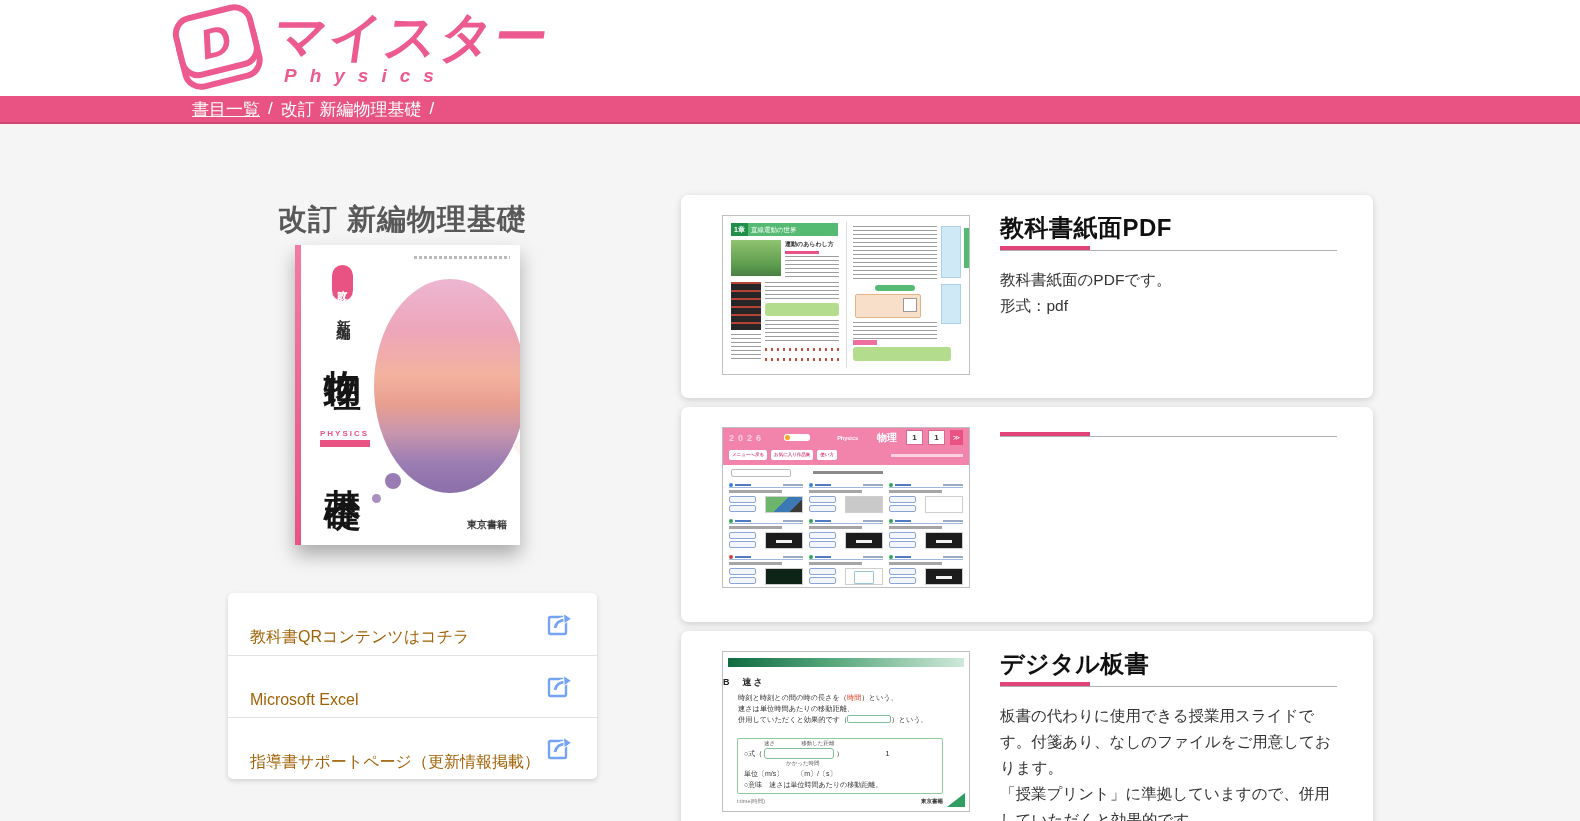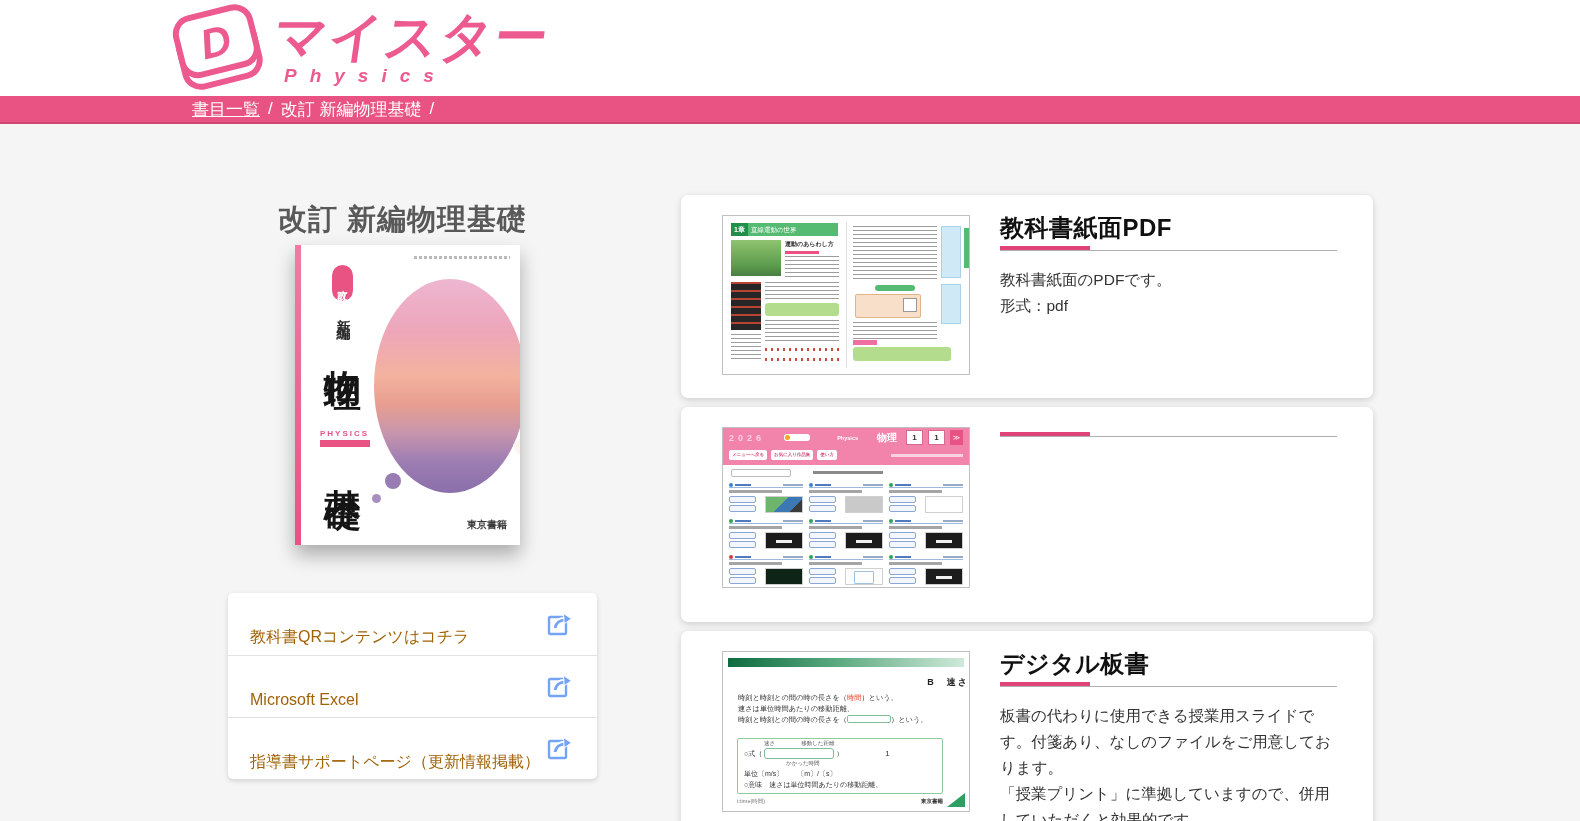--- a/index.html
+++ b/index.html
@@ -142,21 +142,21 @@
   .t1 { background:linear-gradient(135deg,#6db56d 0 45%,#3c78b4 45% 75%,#3a3a3a 75%); }
   .t2 { background:#c9c9c9; }
   .t3 { background:#ffffff; }
   .t4,.t5,.t6,.t9 { background:#1c1c1c; }
   .t7 { background:#0e2416; }
   .t8 { background:#ffffff; }
   .t4::after,.t5::after,.t6::after,.t9::after { content:""; display:block; margin:7px auto 0; width:16px; height:3px; background:#f0f0f0; }
   .t8::after { content:""; display:block; margin:2px auto 0; width:18px; height:11px; border:1px solid #9cc4de; border-radius:1px; }
   
   .sl-bar { position:absolute; left:5px; right:5px; top:6px; height:9px; background:linear-gradient(90deg,#0f6b40 0%,#58a87d 45%,#cfe9da 100%); }
-  .sl-title { position:absolute; left:0; right:0; top:24px; text-align:right; font-size:9px; font-weight:bold; color:#222; letter-spacing:2px; }
+  .sl-title { position:absolute; left:0; right:0; top:24px; text-align:left; font-size:9px; font-weight:bold; color:#222; letter-spacing:2px; }
   .sl-text { position:absolute; left:15px; top:40px; font-size:7.2px; color:#333; line-height:11px; white-space:nowrap; }
   .sl-red { color:#e03c1e; }
   .sl-blank { display:inline-block; width:44px; height:8px; border:1px solid #7fbf97; border-radius:2px; vertical-align:-1px; background:#fff; }
   .sl-box { position:absolute; left:14px; right:26px; top:86px; height:56px; border:1px solid #8fca9f; border-radius:2px; padding:1px 6px; font-size:7px; color:#333; }
   .sl-r1 { display:flex; font-size:5.5px; color:#555; }
   .sl-r1 .a { margin-left:20px; } .sl-r1 .b { margin-left:26px; }
   .sl-r2 { display:flex; align-items:center; margin-top:1px; }
   .sl-blank-lg { display:inline-block; width:70px; height:11px; border:1px solid #7fbf97; border-radius:3px; margin:0 2px; background:#fff; }
   .sl-one { margin-left:42px; font-size:8px; }
   .sl-r3 { font-size:5.5px; color:#555; margin-left:42px; margin-top:1px; }
@@ -462,21 +462,21 @@
   </div>
 
   <div class="card card3">
     <div class="card-inner">
       <div class="thumb thumb-sl">
         <div class="sl-bar"></div>
         <div class="sl-title">B　速さ</div>
         <div class="sl-text">
           <div><span>時刻と時刻との間の時の長さを（</span><span class="sl-red">時間</span><span>）という。</span></div>
           <div>速さは単位時間あたりの移動距離、</div>
-          <div><span>時刻と時刻との間の時の長さを</span><span>（</span><span class="sl-blank"></span><span>）</span><span>という。</span></div>
+          <div><span>併用していただくと効果的です</span><span>（</span><span class="sl-blank"></span><span>）</span><span>という。</span></div>
         </div>
         <div class="sl-box">
           <div class="sl-r1">
               <span class="a">速さ</span>
               <span class="b">移動した距離</span>
             </div>
           <div class="sl-r2">
               <span>○式（</span>
               <span class="sl-blank-lg"></span>
               <span>）</span>

